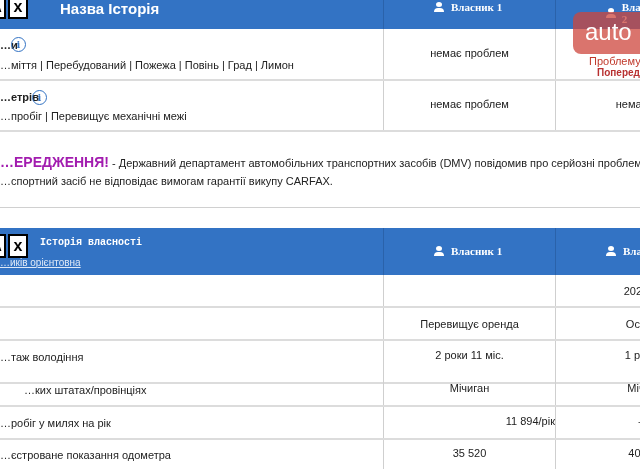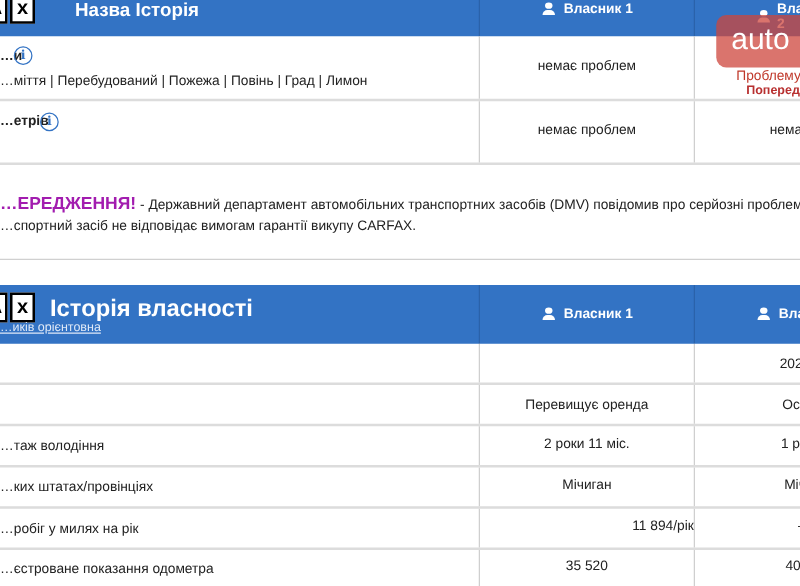--- a/index.html
+++ b/index.html
@@ -17,21 +17,21 @@
   }
   .logo span {
     display:inline-block; width:16px; height:20px; background:#fff; color:#000;
     border:2px solid #000; font-weight:bold; font-size:16px; line-height:20px;
     text-align:center; box-sizing:content-box;
   }
   .hdr-title { position:absolute; font-weight:bold; font-size:15px; }
   .hdr-sub { position:absolute; font-size:10px; color:#dfe9f7; }
   .col-div { position:absolute; top:0; width:1px; background:#2a62aa; }
   .owner {
-    position:absolute; font-weight:bold; font-size:11px; display:flex; align-items:center; gap:7px;
+    position:absolute; font-weight:bold; font-size:11px; display:flex; align-items:center; gap:7px;font-family:Liberation Serif, serif;
   }
   .person-icon { width:10px; height:10px; position:relative; display:inline-block; }
   .person-icon::before { content:""; position:absolute; left:2px; top:0; width:6px; height:5px; border-radius:50%; background:#fff; }
   .person-icon::after { content:""; position:absolute; left:0; top:6px; width:10px; height:4px; border-radius:5px 5px 0 0; background:#fff; }
   .row { position:absolute; left:0; width:640px; border-bottom:2px solid #dcdcdc; box-sizing:border-box; }
   .cell-v { position:absolute; top:0; bottom:0; width:1px; background:#cfcfcf; }
   .txt { position:absolute; font-size:11px; white-space:nowrap; }
   .center { text-align:center; }
   .bold { font-weight:bold; }
   .info-icon {
@@ -78,38 +78,39 @@
   <div class="txt center" style="left:384px;width:171px;top:18px;">немає проблем</div>
   <div class="wm-warn">Поперед…</div>
   <div class="wm-problem" style="top:26px;">Проблему…</div>
 </div>
 
 <div class="row" style="top:81px;height:51px;">
   <div class="cell-v" style="left:383px;"></div>
   <div class="cell-v" style="left:555px;"></div>
   <div class="txt bold" style="left:0;top:10px;">…етрів</div>
   <div class="info-icon" style="left:32px;top:9px;">i</div>
+  <div class="txt" style="left:0;top:29px;">…пробіг | Перевищує механічні межі</div>
   <div class="txt center" style="left:384px;width:171px;top:17px;">немає проблем</div>
   <div class="txt center" style="left:556px;width:171px;top:17px;">немає п…</div>
 </div>
 
 <div class="watermark"><span>auto</span></div>
 
 <div class="warn" style="top:154px;">
   <span class="red">…ЕРЕДЖЕННЯ!</span><span> - Державний департамент автомобільних транспортних засобів (DMV) повідомив про серйозні проблеми…</span>
 </div>
 <div class="warn" style="top:175px;">…спортний засіб не відповідає вимогам гарантії викупу CARFAX.</div>
 <div style="position:absolute;left:0;top:207px;width:640px;height:1px;background:#d0d0d0;"></div>
 
 <div class="hdr" style="top:228px;height:47px;">
   <div class="logo" style="top:6px;">
     <span>A</span>
     <span>x</span>
   </div>
-  <div class="hdr-title" style="left:40px;top:9px;font-size:19px;">Історія власності</div>
+  <div class="hdr-title" style="left:40px;top:9px;font-size:10px;font-family:Liberation Mono, monospace;">Історія власності</div>
   <div class="hdr-sub" style="left:0;top:29px;text-decoration:underline;">…иків орієнтовна</div>
   <div class="col-div" style="left:383px;height:47px;"></div>
   <div class="col-div" style="left:555px;height:47px;"></div>
   <div class="owner" style="left:434px;top:17px;">
     <span class="person-icon"></span>
     <span>Власник 1</span>
   </div>
   <div class="owner" style="left:606px;top:17px;">
     <span class="person-icon"></span>
     <span>Вла…</span>
@@ -122,31 +123,31 @@
   <div class="txt" style="left:0;top:10px;"></div>
   <div class="txt center" style="left:556px;width:171px;top:10px;">2020…</div>
 </div>
 <div class="row" style="top:308px;height:33px;">
   <div class="cell-v" style="left:383px;"></div>
     <div class="cell-v" style="left:555px;"></div>
   <div class="txt" style="left:0;top:10px;"></div>
   <div class="txt center" style="left:384px;width:171px;top:10px;">Перевищує оренда</div>
   <div class="txt center" style="left:556px;width:171px;top:10px;">Осо…</div>
 </div>
-<div class="row" style="top:341px;height:33px;">
+<div class="row" style="top:341px;height:43px;">
   <div class="cell-v" style="left:383px;"></div>
     <div class="cell-v" style="left:555px;"></div>
   <div class="txt" style="left:0;top:10px;">…таж володіння</div>
   <div class="txt center" style="left:384px;width:171px;top:8px;">2 роки 11 міс.</div>
   <div class="txt center" style="left:556px;width:171px;top:8px;">1 рік…</div>
 </div>
 <div class="row" style="top:374px;height:33px;">
   <div class="cell-v" style="left:383px;"></div>
     <div class="cell-v" style="left:555px;"></div>
-  <div class="txt" style="left:0;top:10px;">…ких штатах/провінціях</div>
+  <div class="txt" style="left:0;top:10px;padding-left:24px;">…ких штатах/провінціях</div>
   <div class="txt center" style="left:384px;width:171px;top:8px;">Мічиган</div>
   <div class="txt center" style="left:556px;width:171px;top:8px;">Міч…</div>
 </div>
 <div class="row" style="top:407px;height:33px;">
   <div class="cell-v" style="left:383px;"></div>
     <div class="cell-v" style="left:555px;"></div>
   <div class="txt" style="left:0;top:10px;">…робіг у милях на рік</div>
   <div class="txt center" style="left:384px;width:171px;top:8px;text-align:right;">11 894/рік</div>
   <div class="txt center" style="left:556px;width:171px;top:8px;">–</div>
 </div>

